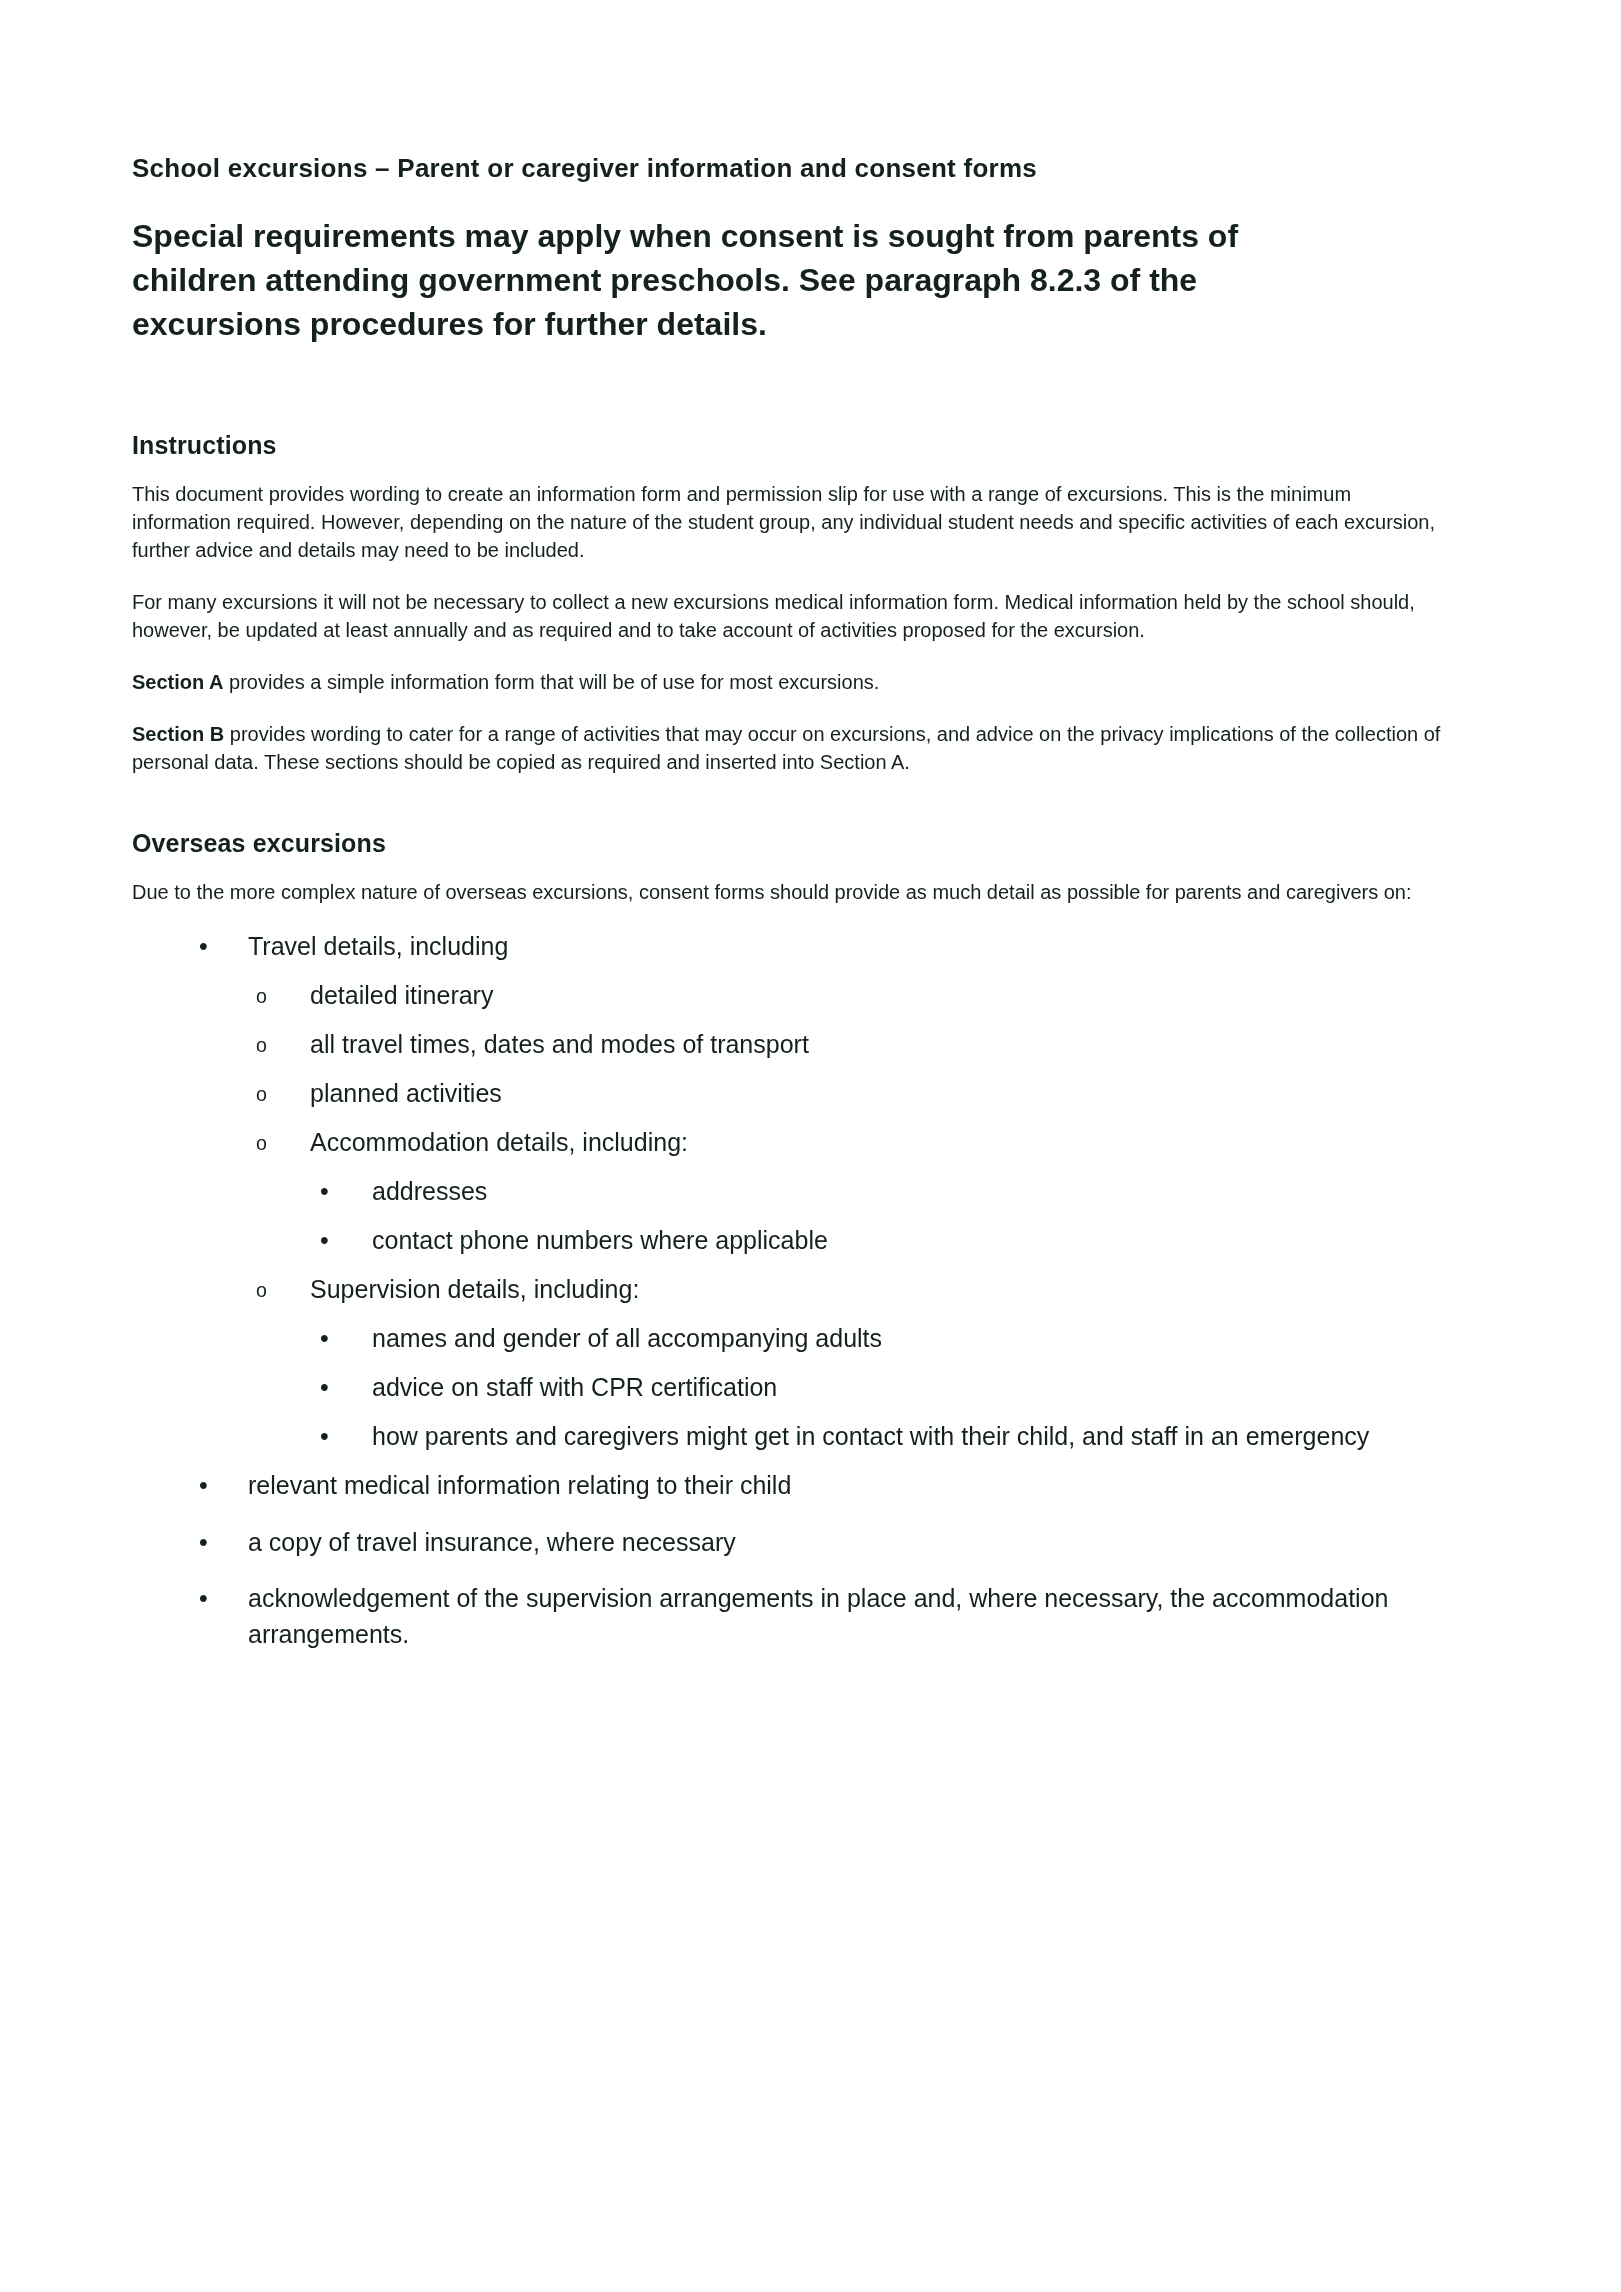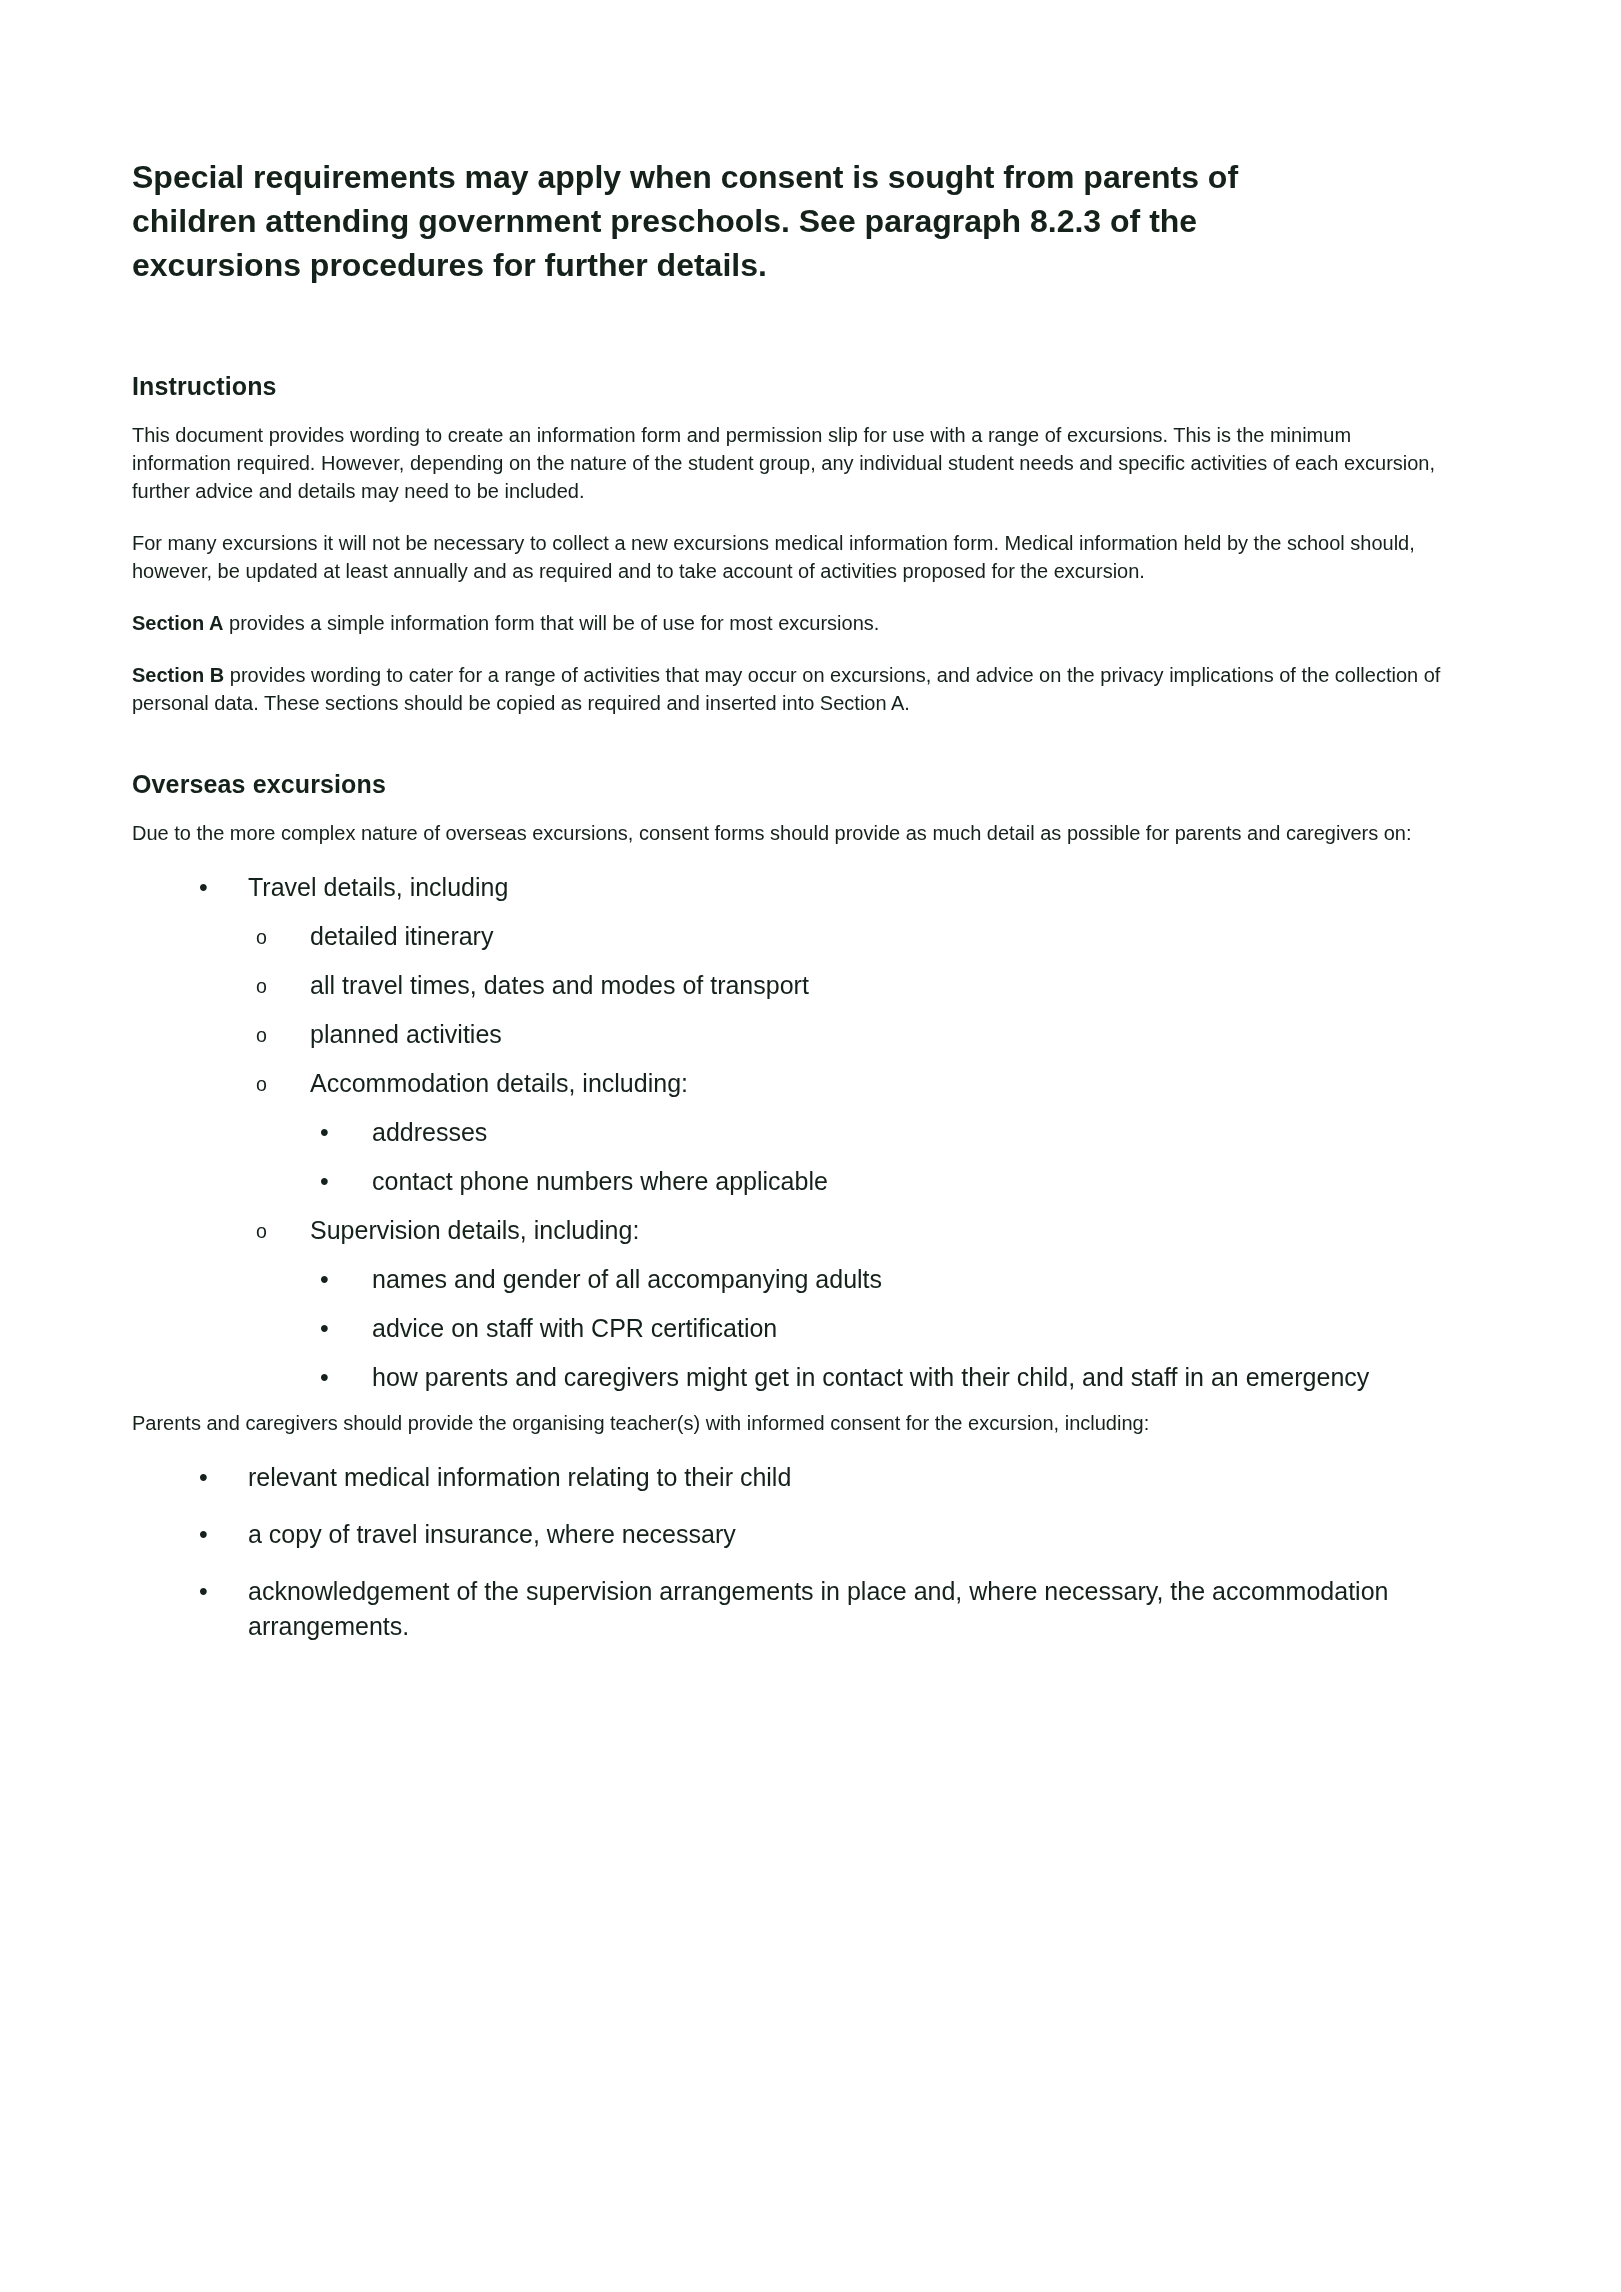--- a/index.html
+++ b/index.html
@@ -129,20 +129,23 @@
   .gap-before { margin-top: 19.6px; }
 
   .marker { color: #15211b; }
 </style>
 </head>
 <body>
 
 <div class="page">
   <div class="content">
 
+    <div class="title-block">
+      <p class="title-line">School excursions – Parent or caregiver information and consent forms</p>
+    </div>
 
     <p class="lead-note">Special requirements may apply when consent is sought from parents of children attending government preschools. See paragraph 8.2.3 of the excursions procedures for further details.</p>
 
     <h2 class="section-heading">Instructions</h2>
 
     <p class="body">This document provides wording to create an information form and permission slip for use with a range of excursions. This is the minimum information required. However, depending on the nature of the student group, any individual student needs and specific activities of each excursion, further advice and details may need to be included.</p>
 
     <p class="body">For many excursions it will not be necessary to collect a new excursions medical information form. Medical information held by the school should, however, be updated at least annually and as required and to take account of activities proposed for the excursion.</p>
 
     <p class="body"><b>Section A</b><span> provides a simple information form that will be of use for most excursions.</span></p>
@@ -206,21 +209,20 @@
         <span class="marker">•</span>
         <span>advice on staff with CPR certification</span>
       </li>
       <li class="item">
         <span class="marker">•</span>
         <span>how parents and caregivers might get in contact with their child, and staff in an emergency</span>
       </li>
     </ul>
 
 
-    <p class="body">Parents and caregivers should provide the organising teacher(s) with informed consent for the excursion, including:</p>
 
     <ul class="lvl lvl1 list-tight">
       <li class="item">
         <span class="marker">•</span>
         <span>relevant medical information relating to their child</span>
       </li>
       <li class="item">
         <span class="marker">•</span>
         <span>a copy of travel insurance, where necessary</span>
       </li>

